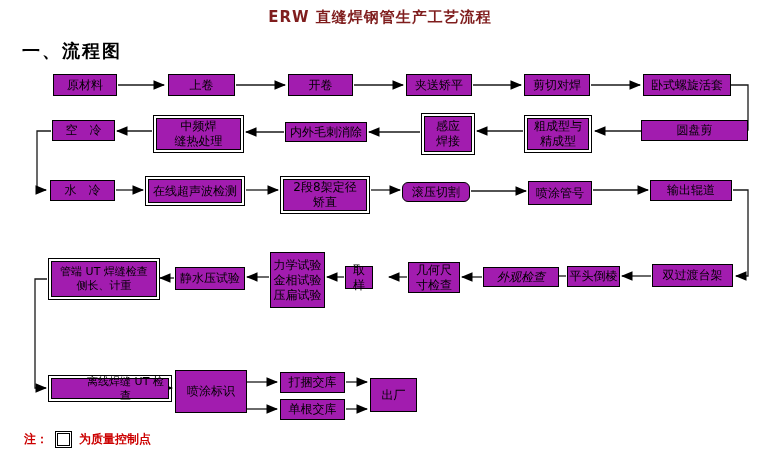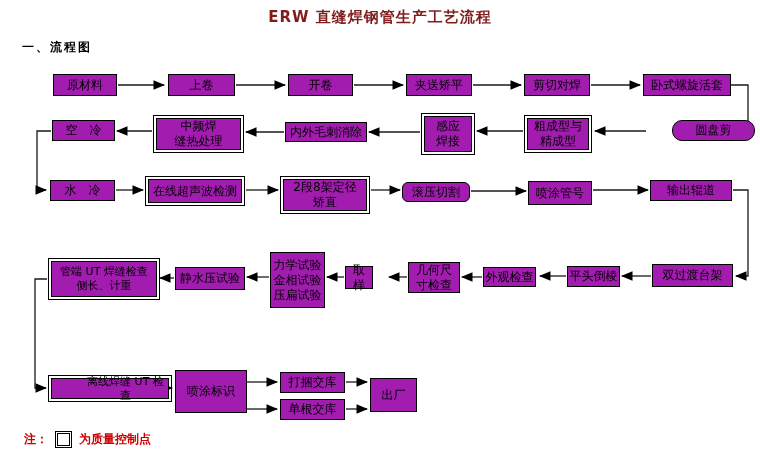--- a/index.html
+++ b/index.html
@@ -5,21 +5,21 @@
   html,body{margin:0;padding:0;background:#fff;}
   #canvas{
     position:relative;width:760px;height:460px;background:#ffffff;overflow:hidden;
     font-family:"DejaVu Sans","Liberation Sans",sans-serif;
   }
   .title{
     position:absolute;left:0;top:8px;width:760px;text-align:center;
     color:#7f1d1d;font-size:15px;font-weight:bold;letter-spacing:1px;
   }
   .section-heading{
-    position:absolute;left:22px;top:39px;color:#000;font-size:12px;font-weight:bold;letter-spacing:2px;
+    position:absolute;left:22px;top:39px;color:#000;font-size:18px;font-weight:bold;letter-spacing:2px;
   }
   .node{
     position:absolute;display:flex;align-items:center;justify-content:center;
     text-align:center;background:#a21caf;border:1px solid #000;color:#000;
     font-size:12px;line-height:1.25;white-space:pre-line;box-sizing:border-box;
     z-index:2;
   }
   .node.qc{outline:1px solid #000;outline-offset:2px;}
   .node.fs11{font-size:11px;}
   #connectors{position:absolute;left:0;top:0;width:760px;height:460px;z-index:1;}
@@ -81,41 +81,41 @@
     </g>
   </svg>
 
   <div class="node" style="left:53px;top:74px;width:64px;height:22px;">原材料</div>
   <div class="node" style="left:168px;top:74px;width:67px;height:22px;">上卷</div>
   <div class="node" style="left:288px;top:74px;width:65px;height:22px;">开卷</div>
   <div class="node" style="left:406px;top:74px;width:66px;height:22px;">夹送矫平</div>
   <div class="node" style="left:524px;top:74px;width:66px;height:22px;">剪切对焊</div>
   <div class="node" style="left:643px;top:74px;width:88px;height:22px;">卧式螺旋活套</div>
 
-  <div class="node" style="left:672px;top:120px;width:83px;height:21px;border-radius:10px;">圆盘剪</div>
+  <div class="node" style="left:641px;top:120px;width:107px;height:21px;">圆盘剪</div>
   <div class="node qc" style="left:527px;top:118px;width:62px;height:32px;">粗成型与
 精成型</div>
   <div class="node qc" style="left:424px;top:116px;width:48px;height:36px;">感应
 焊接</div>
   <div class="node" style="left:285px;top:122px;width:82px;height:20px;">内外毛刺消除</div>
   <div class="node qc" style="left:156px;top:118px;width:85px;height:32px;">中频焊
 缝热处理</div>
   <div class="node" style="left:52px;top:120px;width:63px;height:21px;">空　冷</div>
 
   <div class="node" style="left:50px;top:180px;width:65px;height:21px;">水　冷</div>
   <div class="node qc" style="left:148px;top:179px;width:94px;height:24px;">在线超声波检测</div>
   <div class="node qc" style="left:283px;top:179px;width:84px;height:32px;">2段8架定径
 矫直</div>
   <div class="node" style="left:402px;top:182px;width:68px;height:20px;border-radius:6px;">滚压切割</div>
   <div class="node" style="left:528px;top:181px;width:64px;height:24px;">喷涂管号</div>
   <div class="node" style="left:650px;top:180px;width:82px;height:21px;">输出辊道</div>
 
   <div class="node" style="left:652px;top:264px;width:81px;height:23px;">双过渡台架</div>
   <div class="node" style="left:567px;top:266px;width:53px;height:21px;">平头倒棱</div>
-  <div class="node" style="left:483px;top:267px;width:53px;height:20px;">外观检查</div>
+  <div class="node" style="left:483px;top:267px;width:76px;height:20px;font-style:italic;">外观检查</div>
   <div class="node" style="left:408px;top:262px;width:52px;height:31px;">几何尺
 寸检查</div>
   <div class="node" style="left:345px;top:266px;width:28px;height:23px;">取　样</div>
   <div class="node" style="left:270px;top:252px;width:55px;height:56px;">力学试验
 金相试验
 压扁试验</div>
   <div class="node" style="left:175px;top:267px;width:70px;height:23px;">静水压试验</div>
   <div class="node qc fs11" style="left:51px;top:261px;width:106px;height:36px;">管端 UT 焊缝检查
 侧长、计重</div>
 

